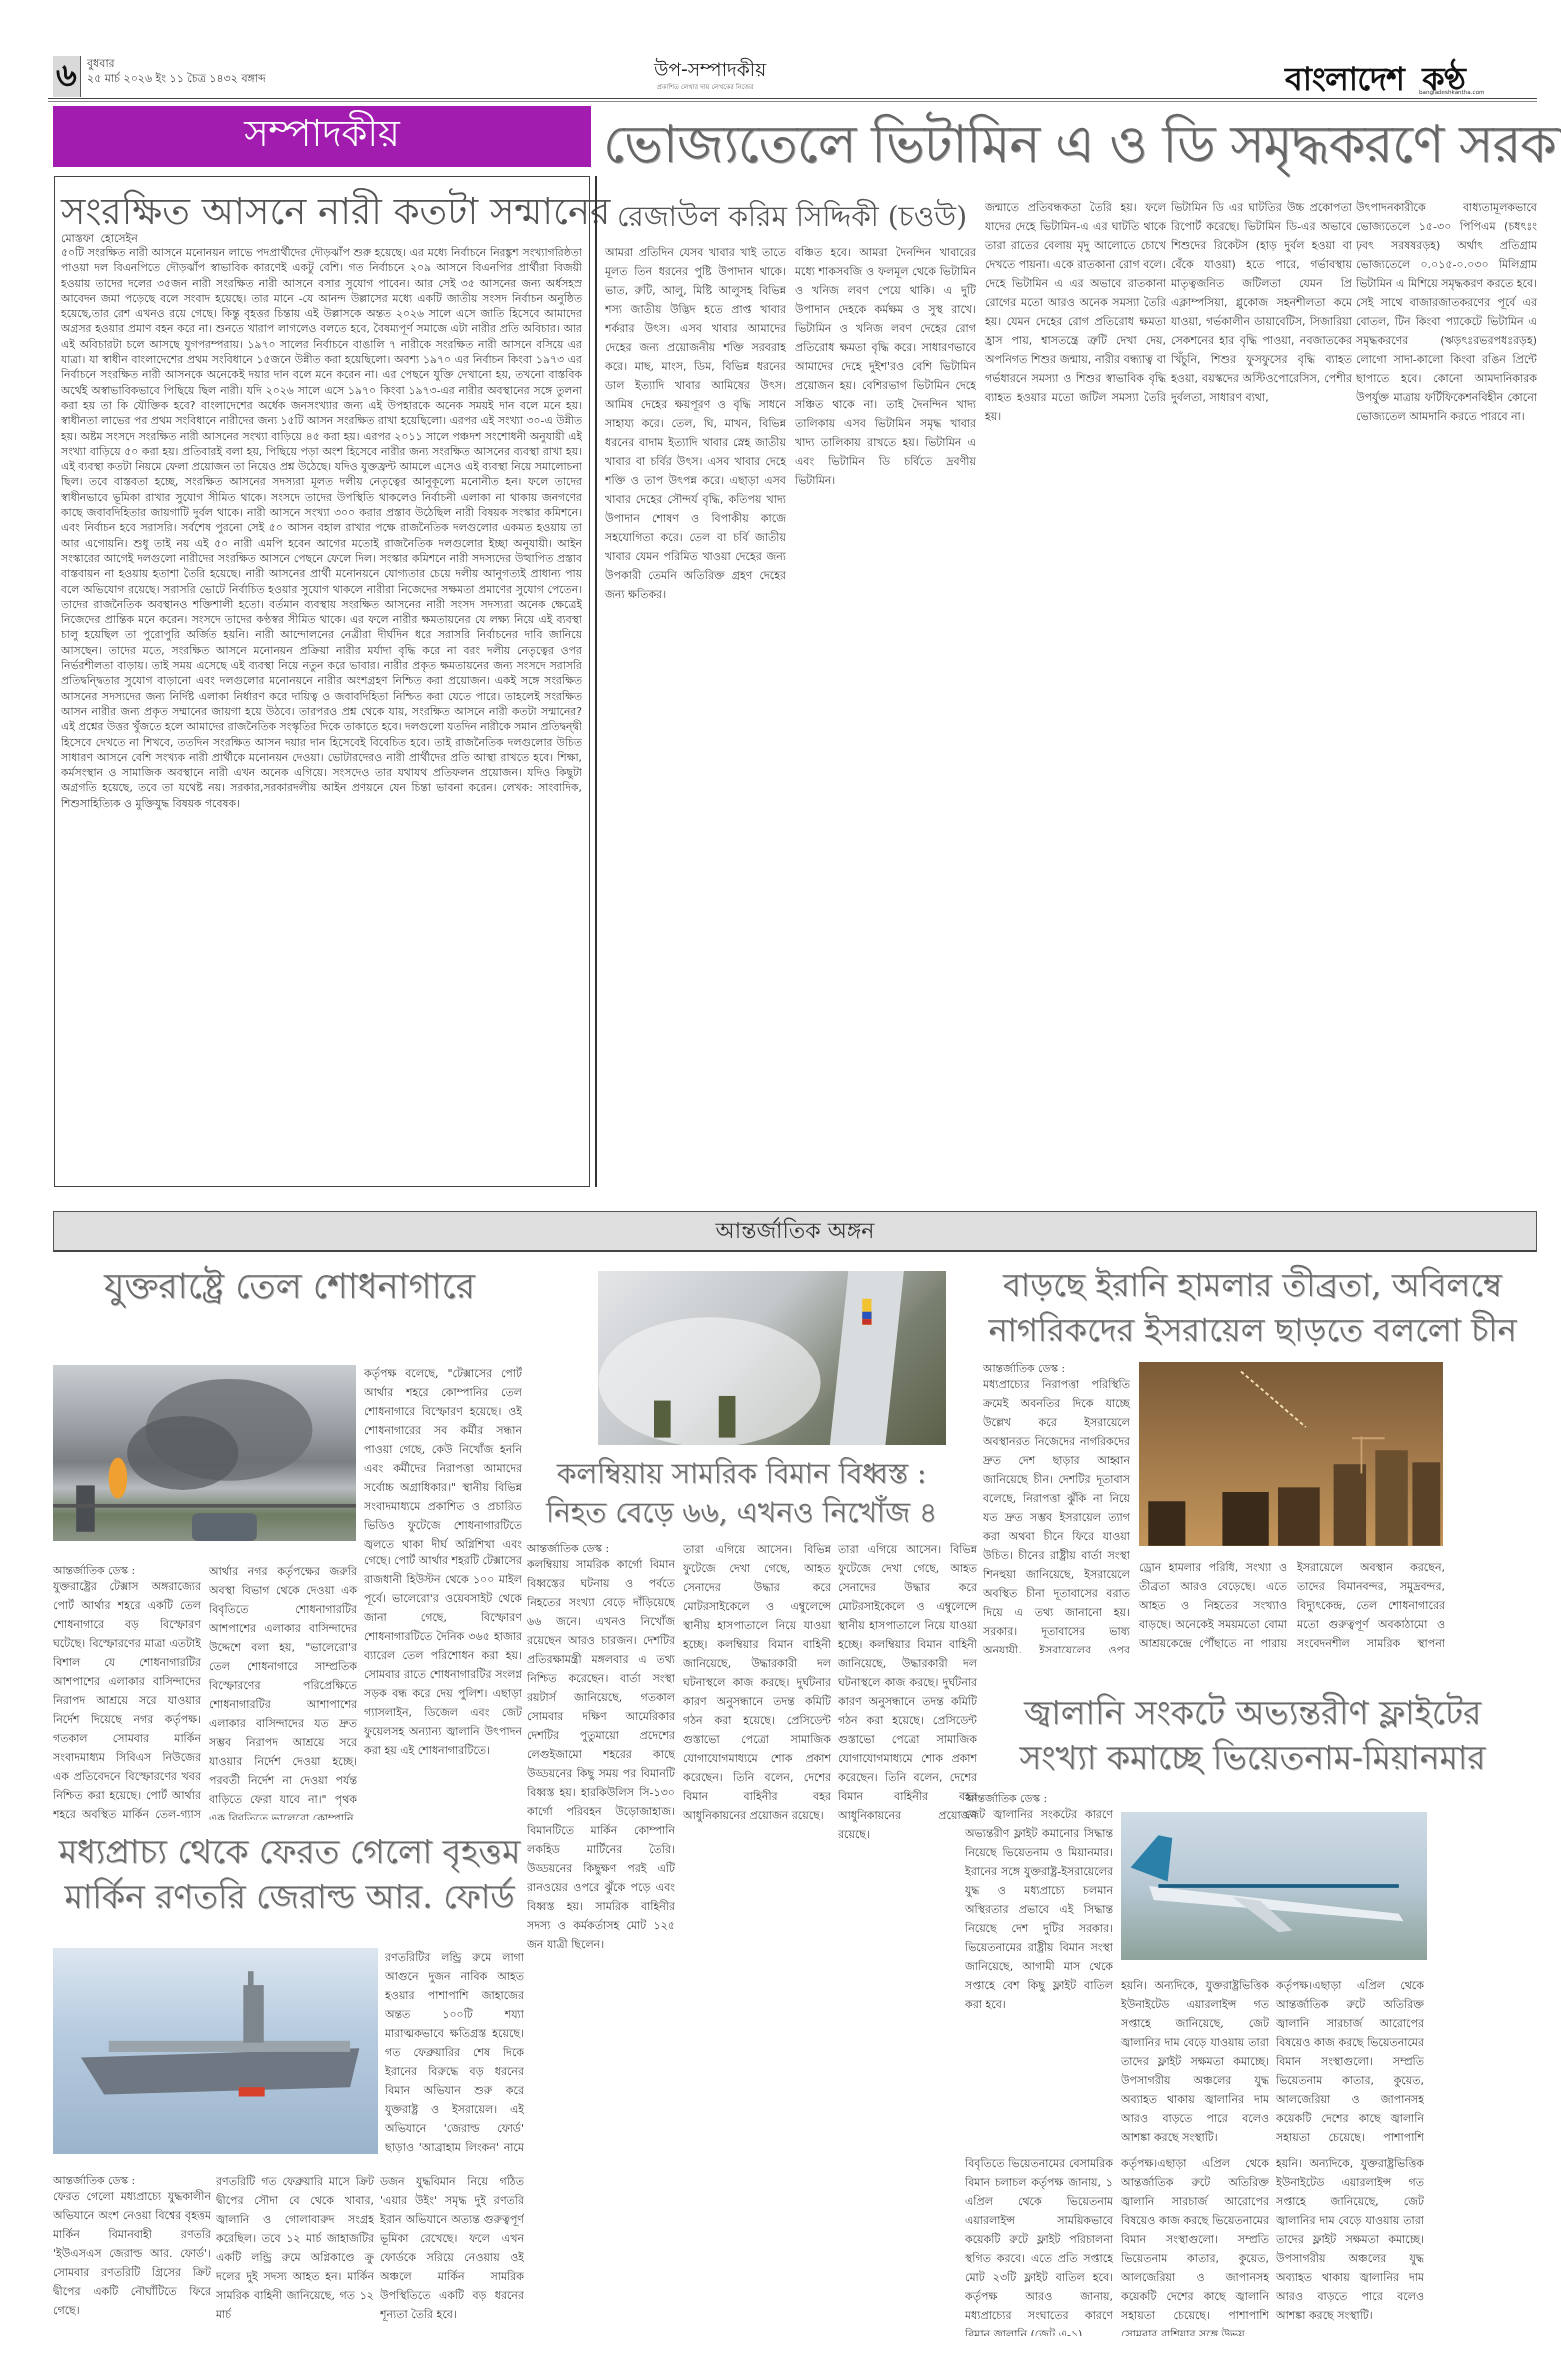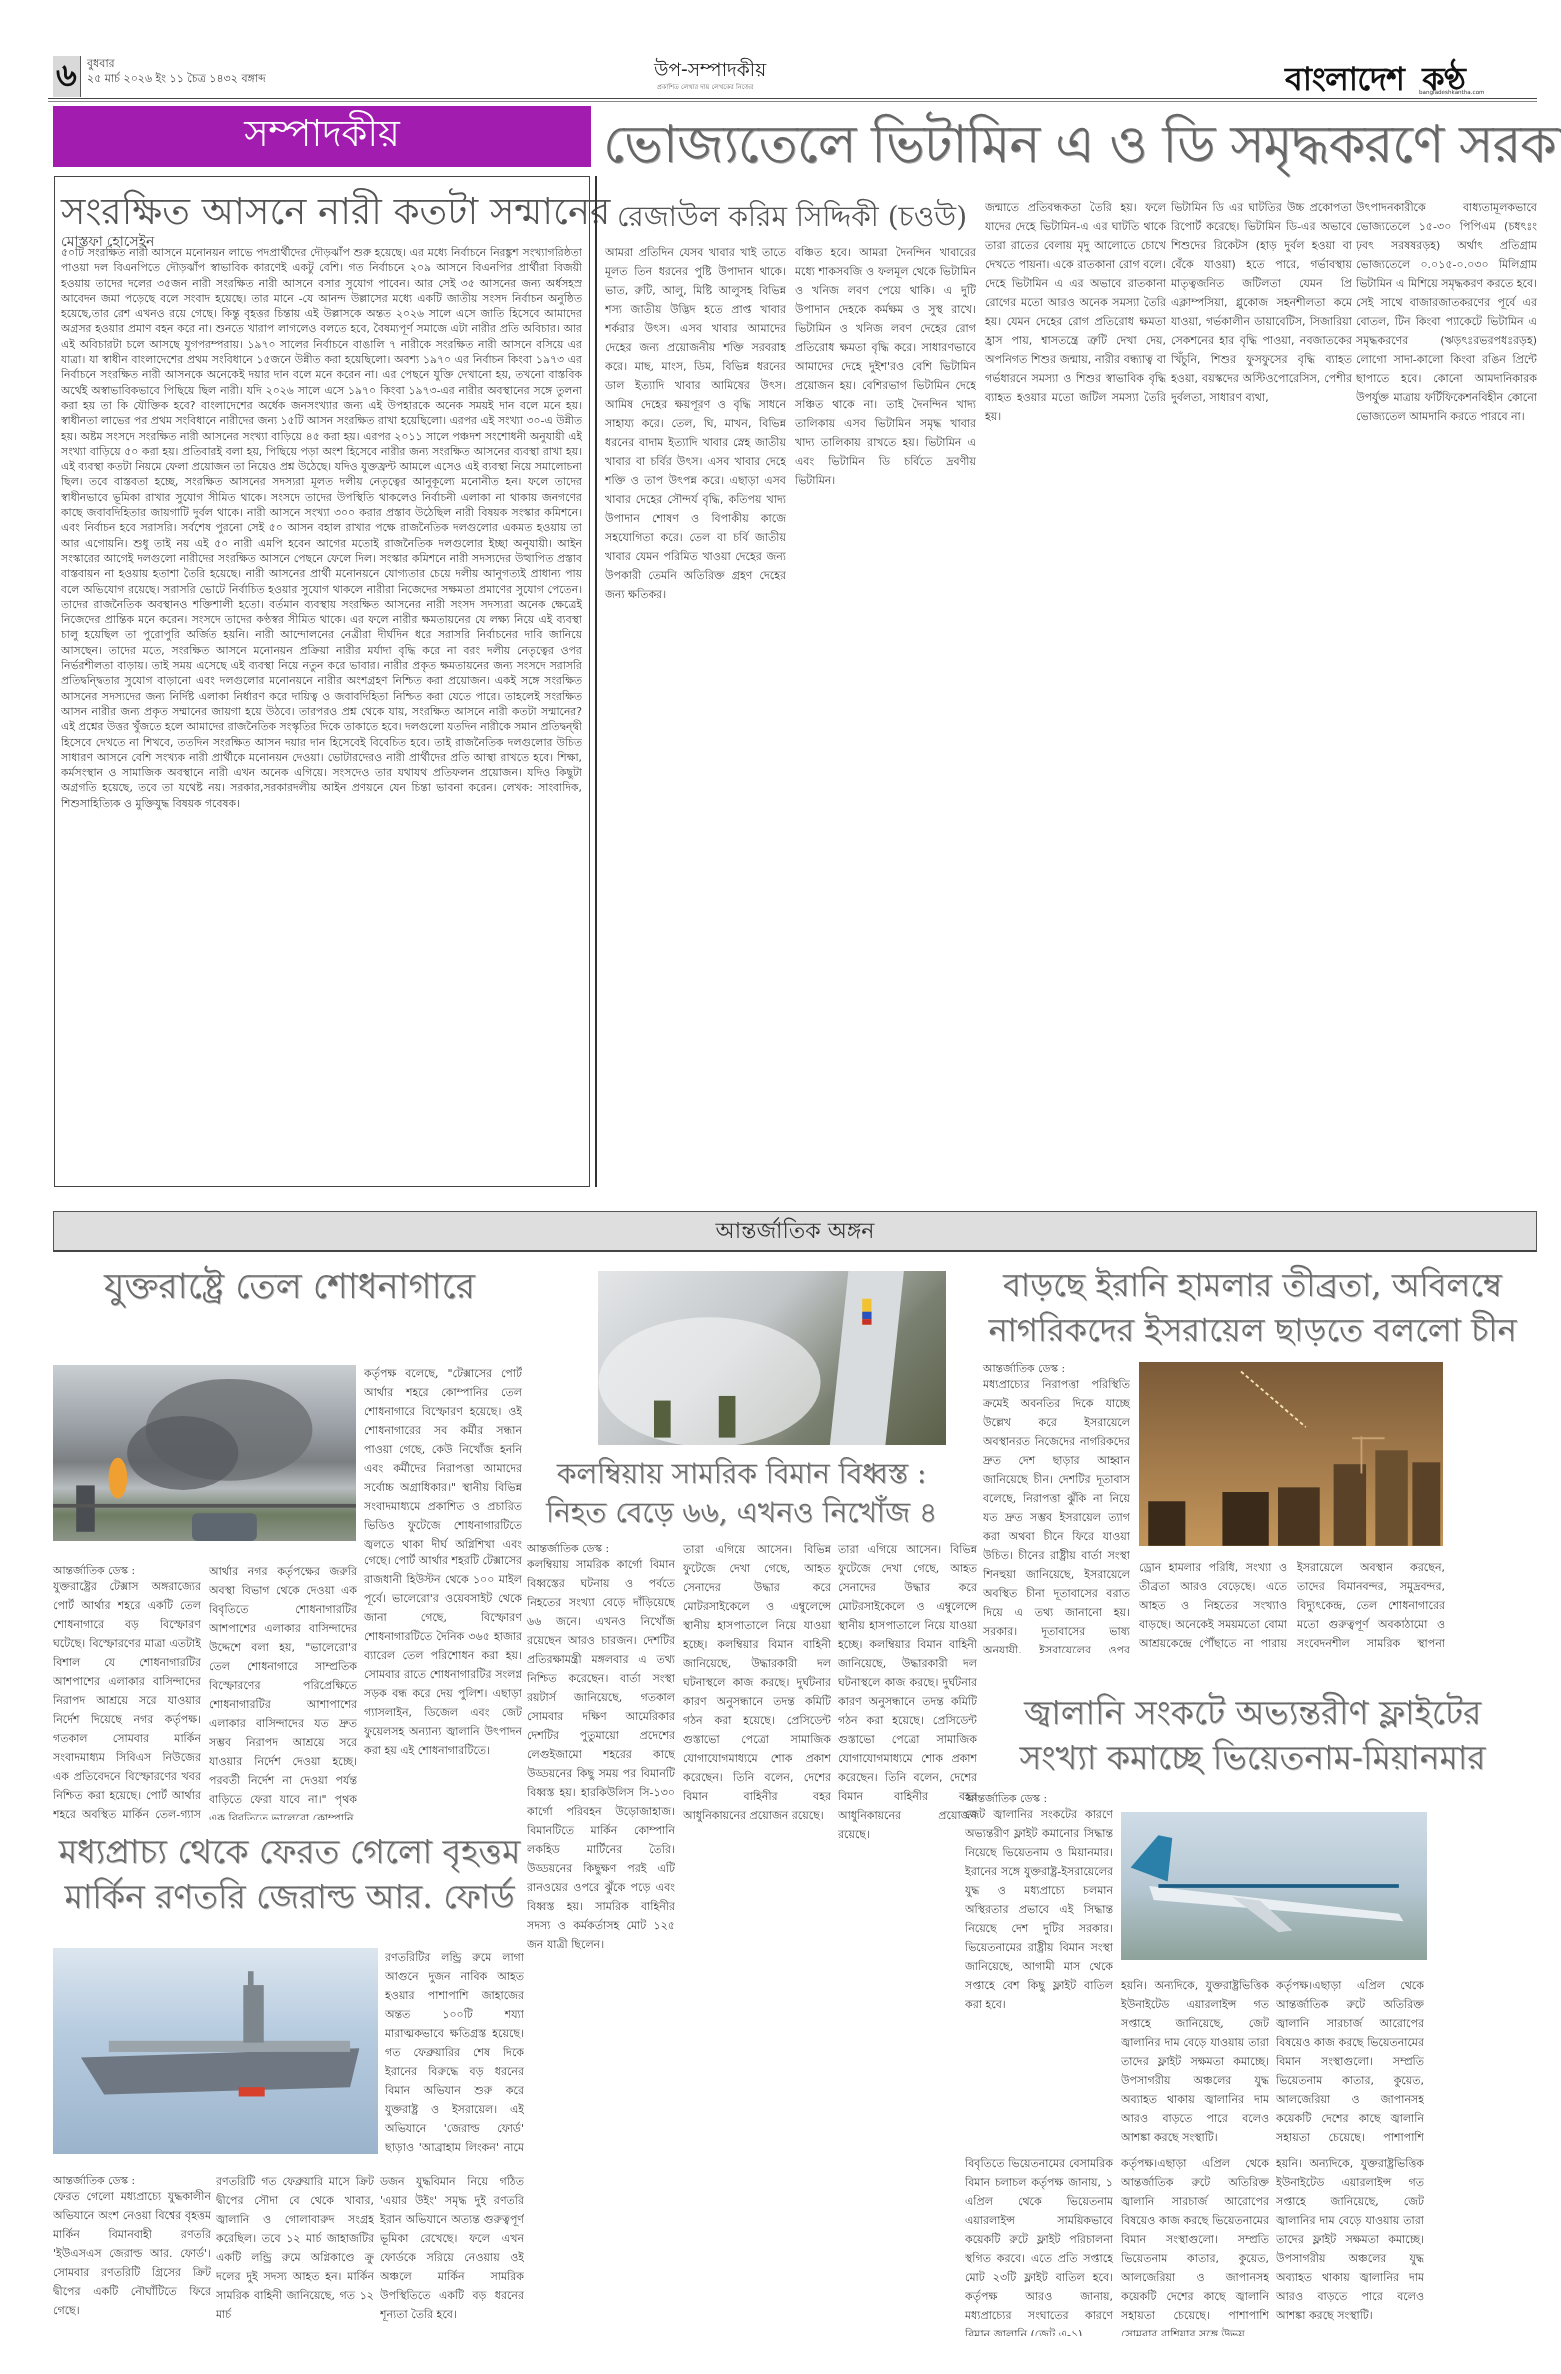--- a/index.html
+++ b/index.html
@@ -18,21 +18,21 @@
   .rule-top { left: 48px; top: 98px; width: 1489px; height: 3.7px; border-top: 1.9px solid #444; border-bottom: 0.9px solid #888; }
 
   
   .editorial-tag { left: 53px; top: 106px; width: 538px; height: 61px; background: #a21caf; color: #fff; display: flex; align-items: center; justify-content: center; font-size: 37px; }
   .editorial-tag span { border-bottom: 2.8px solid #fff; }
   .lead-head { left: 603px; top: 104px; width: 928px; height: 67px; font-size: 52px; color: #666; font-family: "DejaVu Serif", serif; white-space: nowrap; letter-spacing: -0.9px; text-shadow: 0.9px 0.9px 0 #aaa; }
 
   
   .edit-box { left: 54px; top: 176px; width: 536px; height: 1011px; border: 1.9px solid #444; }
   .edit-title { left: 61px; top: 182px; width: 519px; font-size: 37px; color: #555; white-space: nowrap; }
-  .edit-author { left: 61px; top: 230px; font-size: 14px; color: #444; font-family: Liberation Sans, sans-serif; text-align: right; }
+  .edit-author { left: 61px; top: 230px; font-size: 11px; color: #444; font-family: Liberation Mono, monospace; text-align: right; }
   .edit-body { left: 61px; top: 245px; width: 521px; height: 937px; font-size: 10.8px; line-height: 15.3px; text-align: justify; color: #444; overflow: hidden; font-family: "DejaVu Sans", sans-serif; }
 
   .vrule { width: 1.9px; background: #333; }
 
   
   .byline { left: 617px; top: 195px; font-size: 28px; color: #555; white-space: nowrap; }
   .col { font-size: 11px; line-height: 19px; text-align: justify; color: #444; overflow: hidden; font-family: "DejaVu Sans", sans-serif; }
 
   
   .intl-bar { left: 53px; top: 1211px; width: 1484px; height: 41px; background: #dedede; border: 0.9px solid #555; border-bottom: 2.8px solid #444; display: flex; align-items: center; justify-content: center; font-size: 22px; color: #333; }

